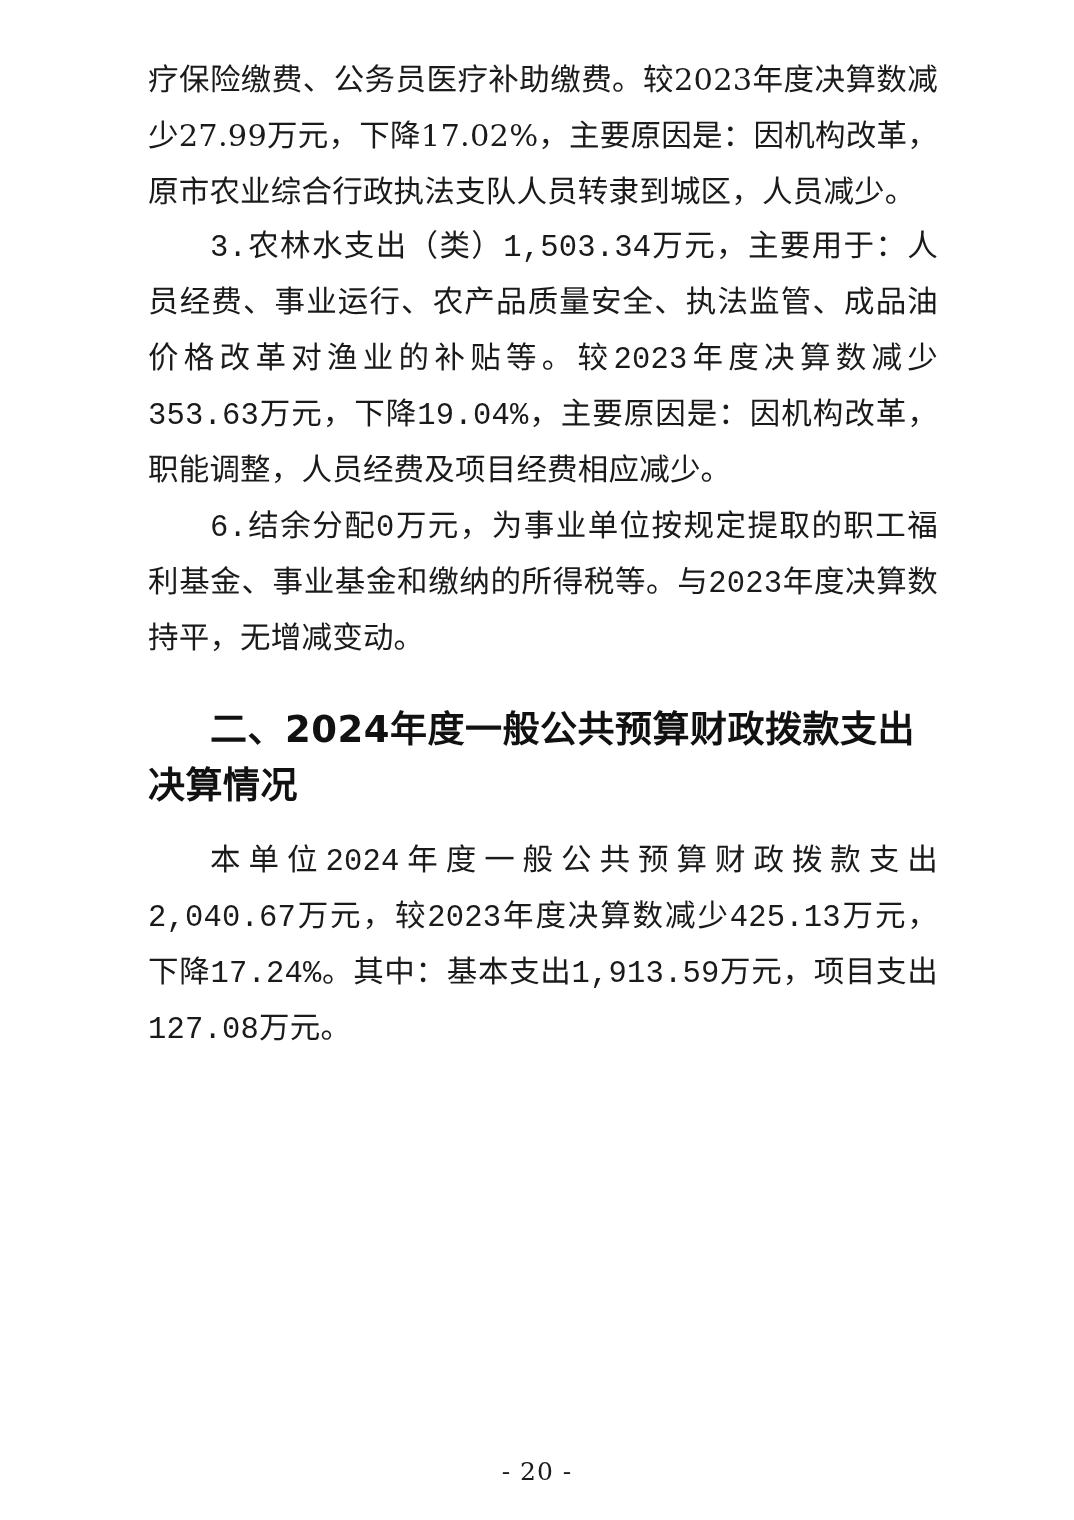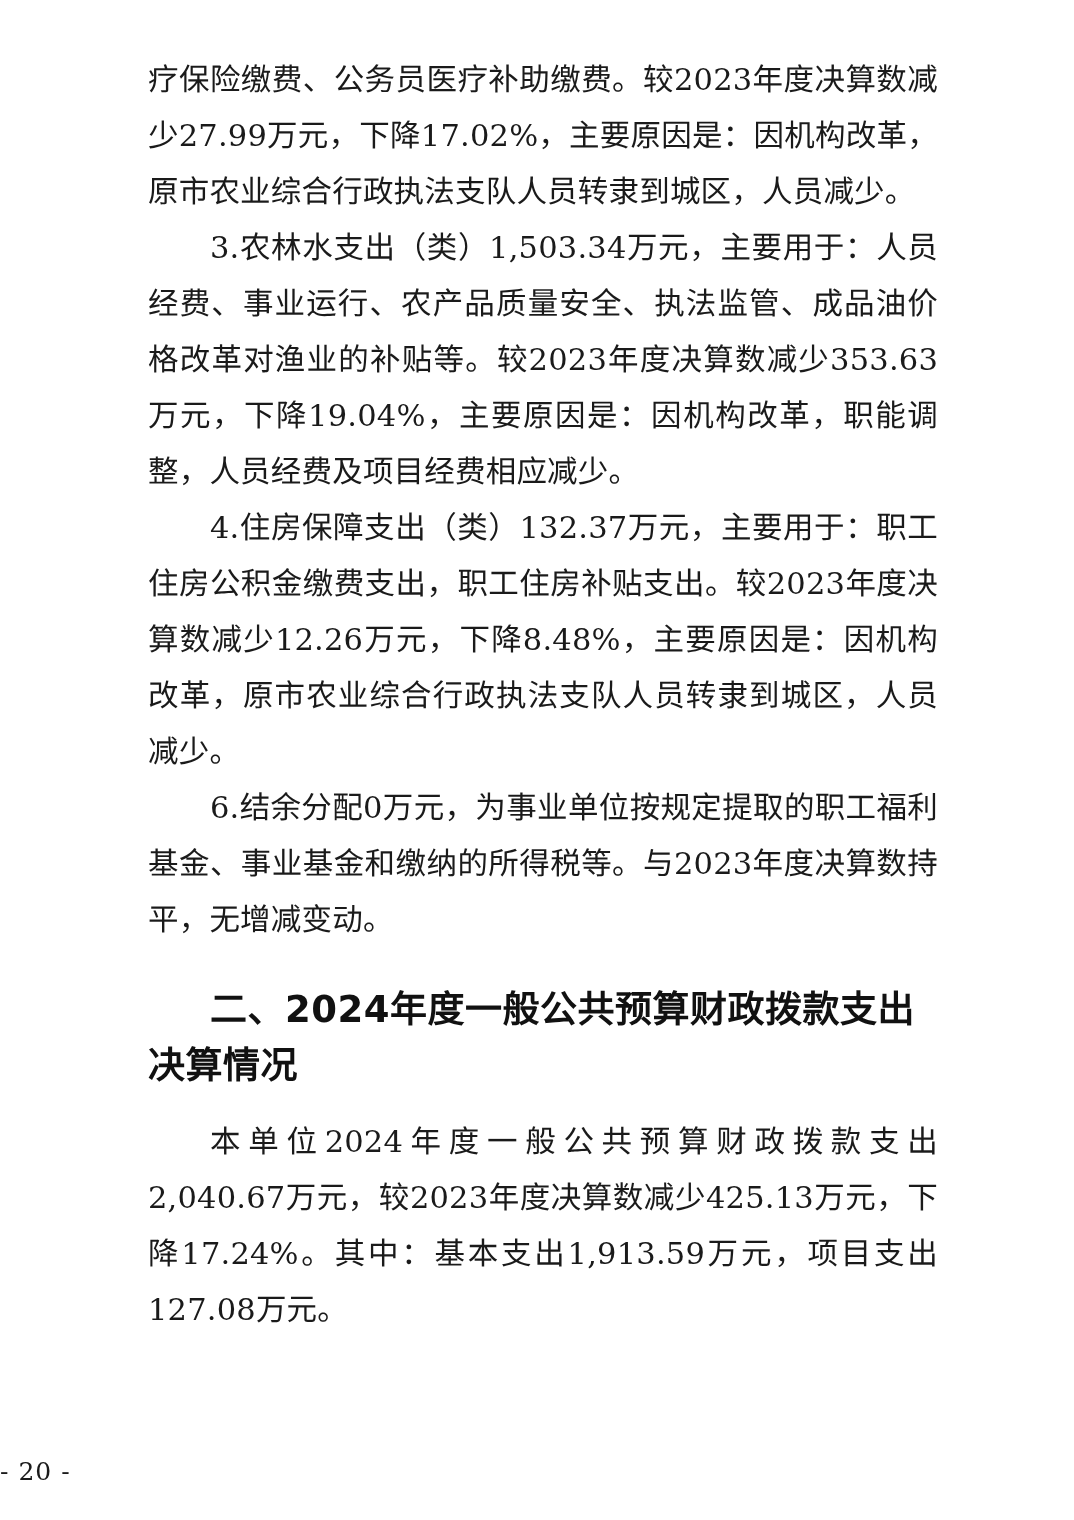--- a/index.html
+++ b/index.html
@@ -27,57 +27,58 @@
     font-size: 30.5px;
     line-height: 56px;
     color: #1a1a1a;
     text-align: justify;
     text-justify: inter-ideograph;
     margin: 0;
     letter-spacing: 0.2px;
   }
   .para.indent {
     text-indent: 62px;
+    font-family: Liberation Mono, monospace;
   }
   .section-heading {
     font-family: "DejaVu Sans", "Liberation Sans", sans-serif;
     font-size: 37px;
     font-weight: bold;
     line-height: 56px;
     color: #111111;
     text-indent: 62px;
     margin: 0;
     letter-spacing: 0.5px;
   }
   .heading-block {
     margin-top: 34px;
     margin-bottom: 20px;
   }
   .footer {
     position: absolute;
     left: 0;
     right: 0;
     bottom: 34px;
+    text-align: center;
     font-family: "DejaVu Serif", "Liberation Serif", serif;
     font-size: 25px;
     color: #1a1a1a;
     letter-spacing: 1px;
   }
 </style>
 </head>
 <body>
 
 <div class="page">
   <div class="content">
 
     <p class="para">疗保险缴费、公务员医疗补助缴费。较2023年度决算数减少27.99万元，下降17.02%，主要原因是：因机构改革，原市农业综合行政执法支队人员转隶到城区，人员减少。</p>
 
     <p class="para indent">3.农林水支出（类）1,503.34万元，主要用于：人员经费、事业运行、农产品质量安全、执法监管、成品油价格改革对渔业的补贴等。较2023年度决算数减少353.63万元，下降19.04%，主要原因是：因机构改革，职能调整，人员经费及项目经费相应减少。</p>
 
-    <p class="para indent">4.住房保障支出（类）132.37万元，主要用于：职工住房公积金缴费支出，职工住房补贴支出。较2023年度决算数减少12.26万元，下降8.48%，主要原因是：因机构改革，原市农业综合行政执法支队人员转隶到城区，人员减少。</p>
 
     <p class="para indent">6.结余分配0万元，为事业单位按规定提取的职工福利基金、事业基金和缴纳的所得税等。与2023年度决算数持平，无增减变动。</p>
 
 
     <div class="heading-block">
       <h2 class="section-heading">二、2024年度一般公共预算财政拨款支出决算情况</h2>
     </div>
 
     <p class="para indent">本单位2024年度一般公共预算财政拨款支出2,040.67万元，较2023年度决算数减少425.13万元，下降17.24%。其中：基本支出1,913.59万元，项目支出127.08万元。</p>
 

